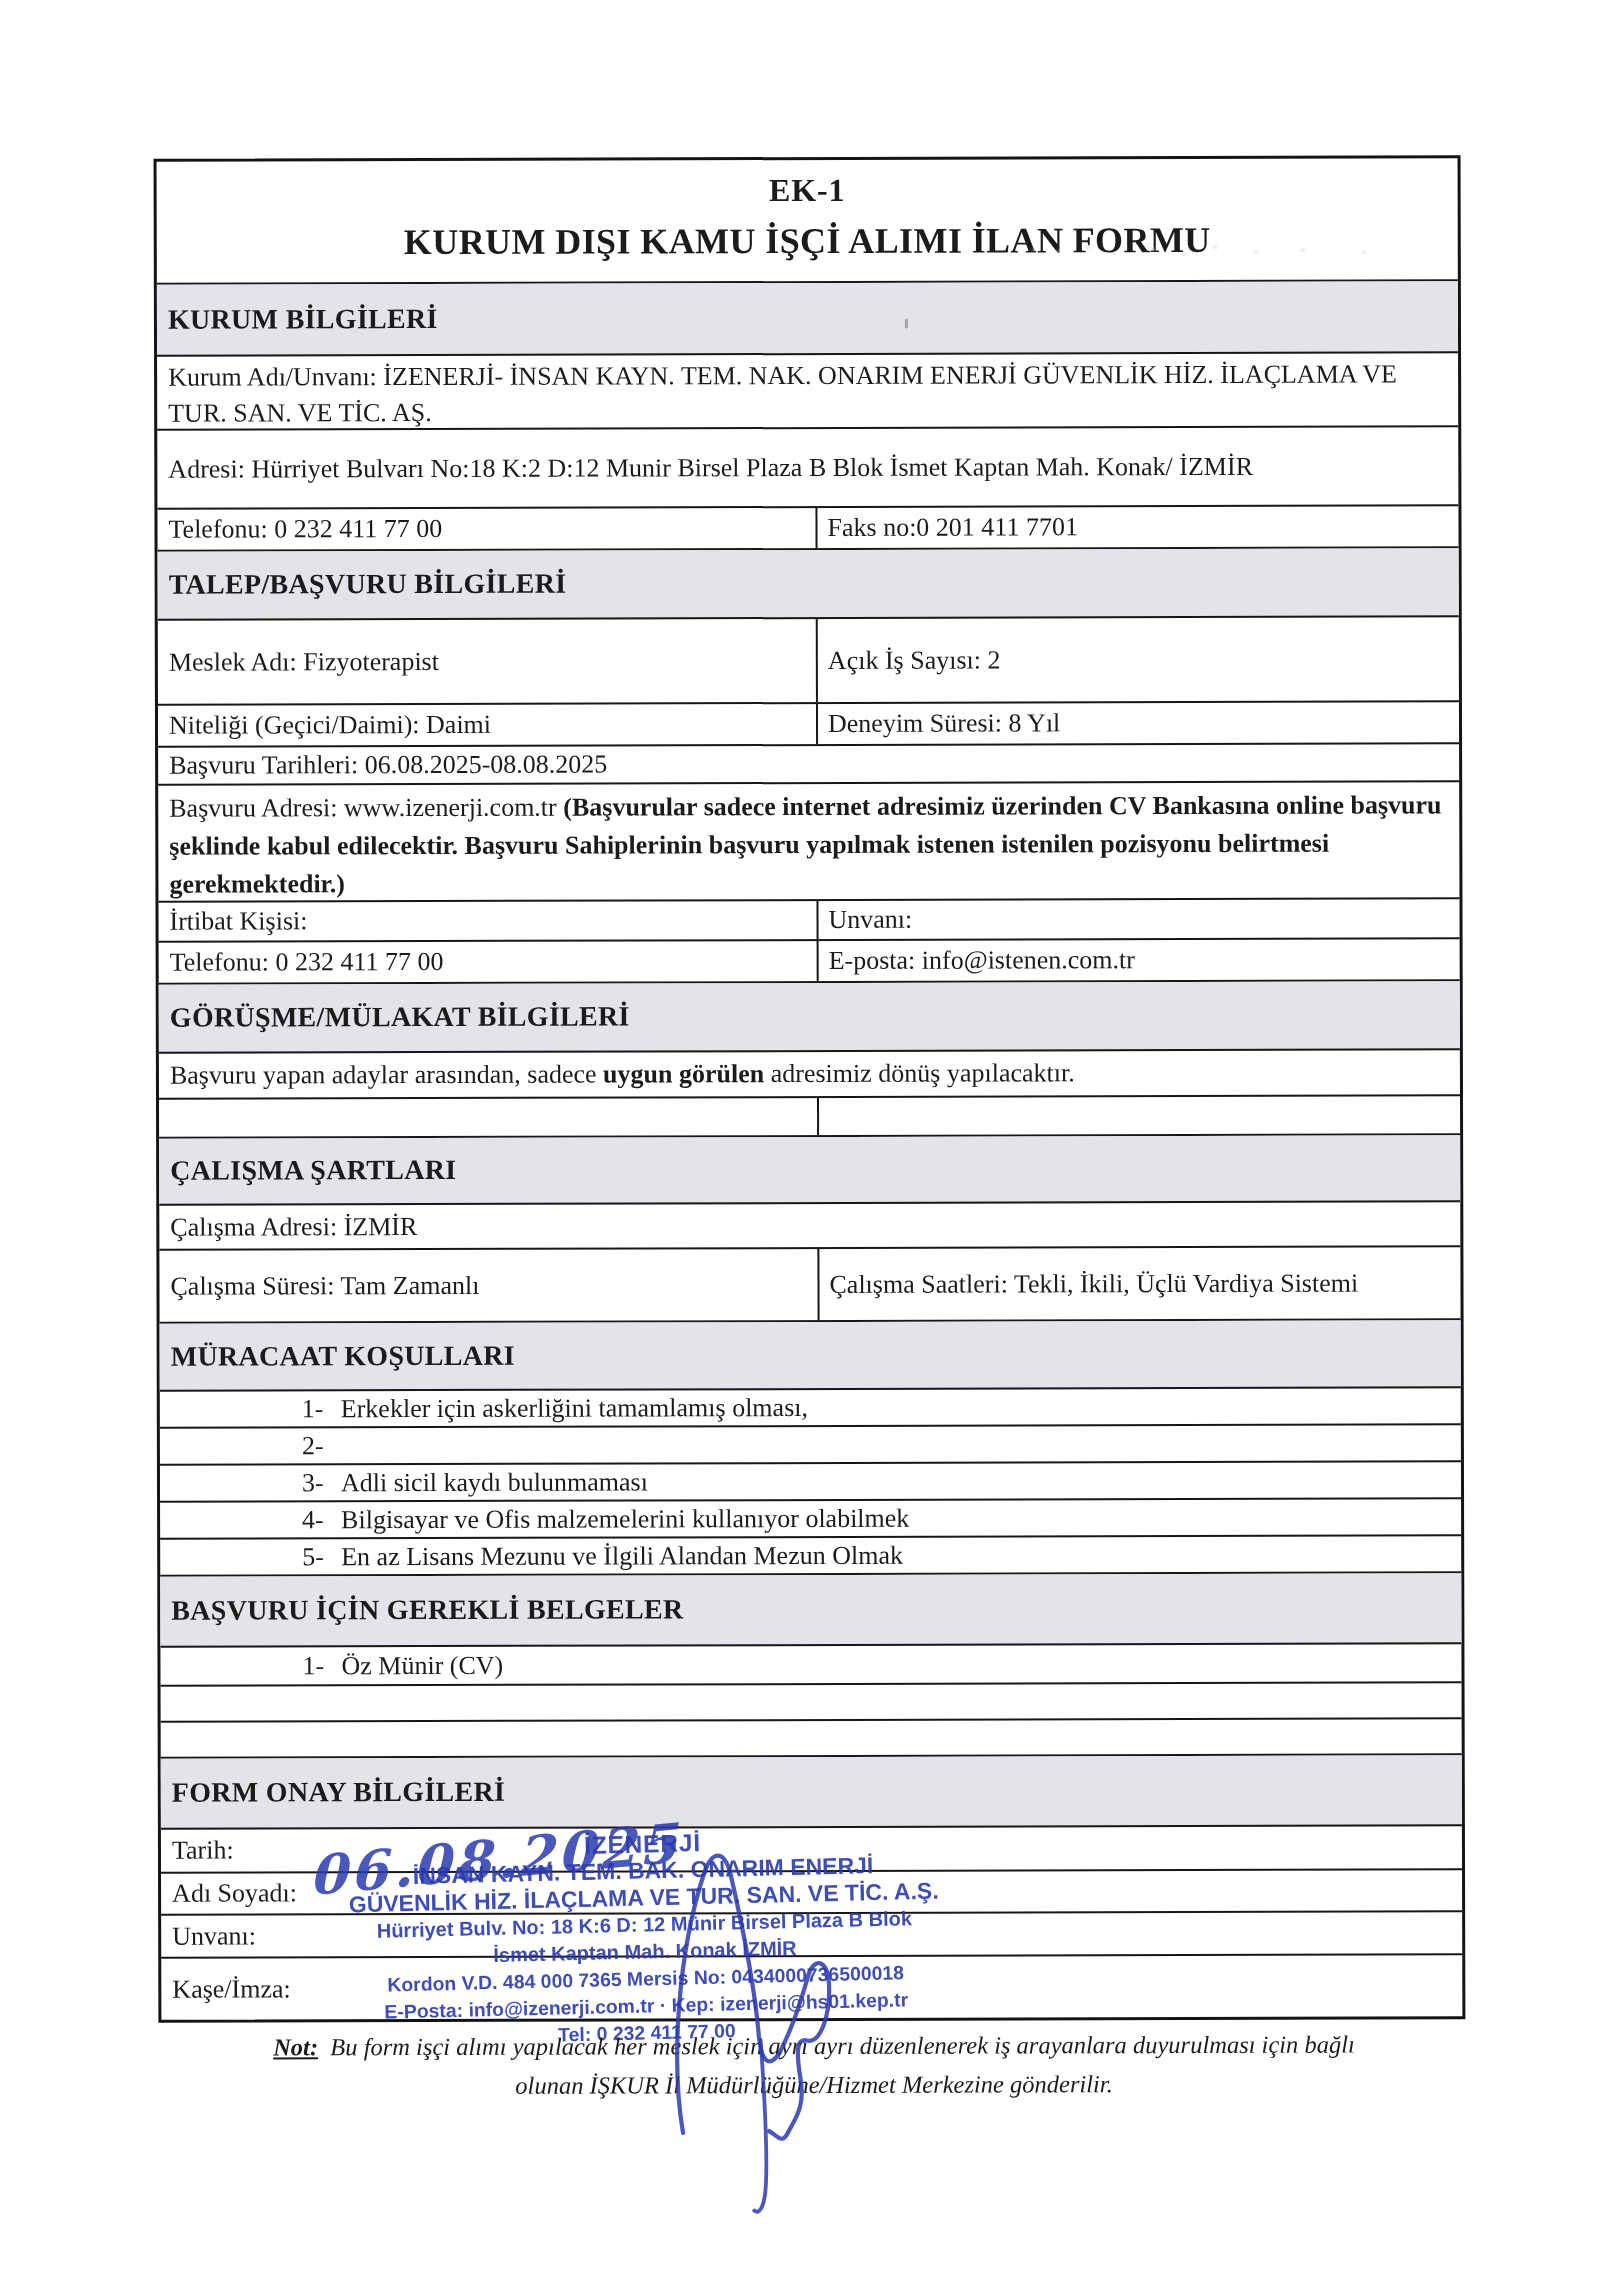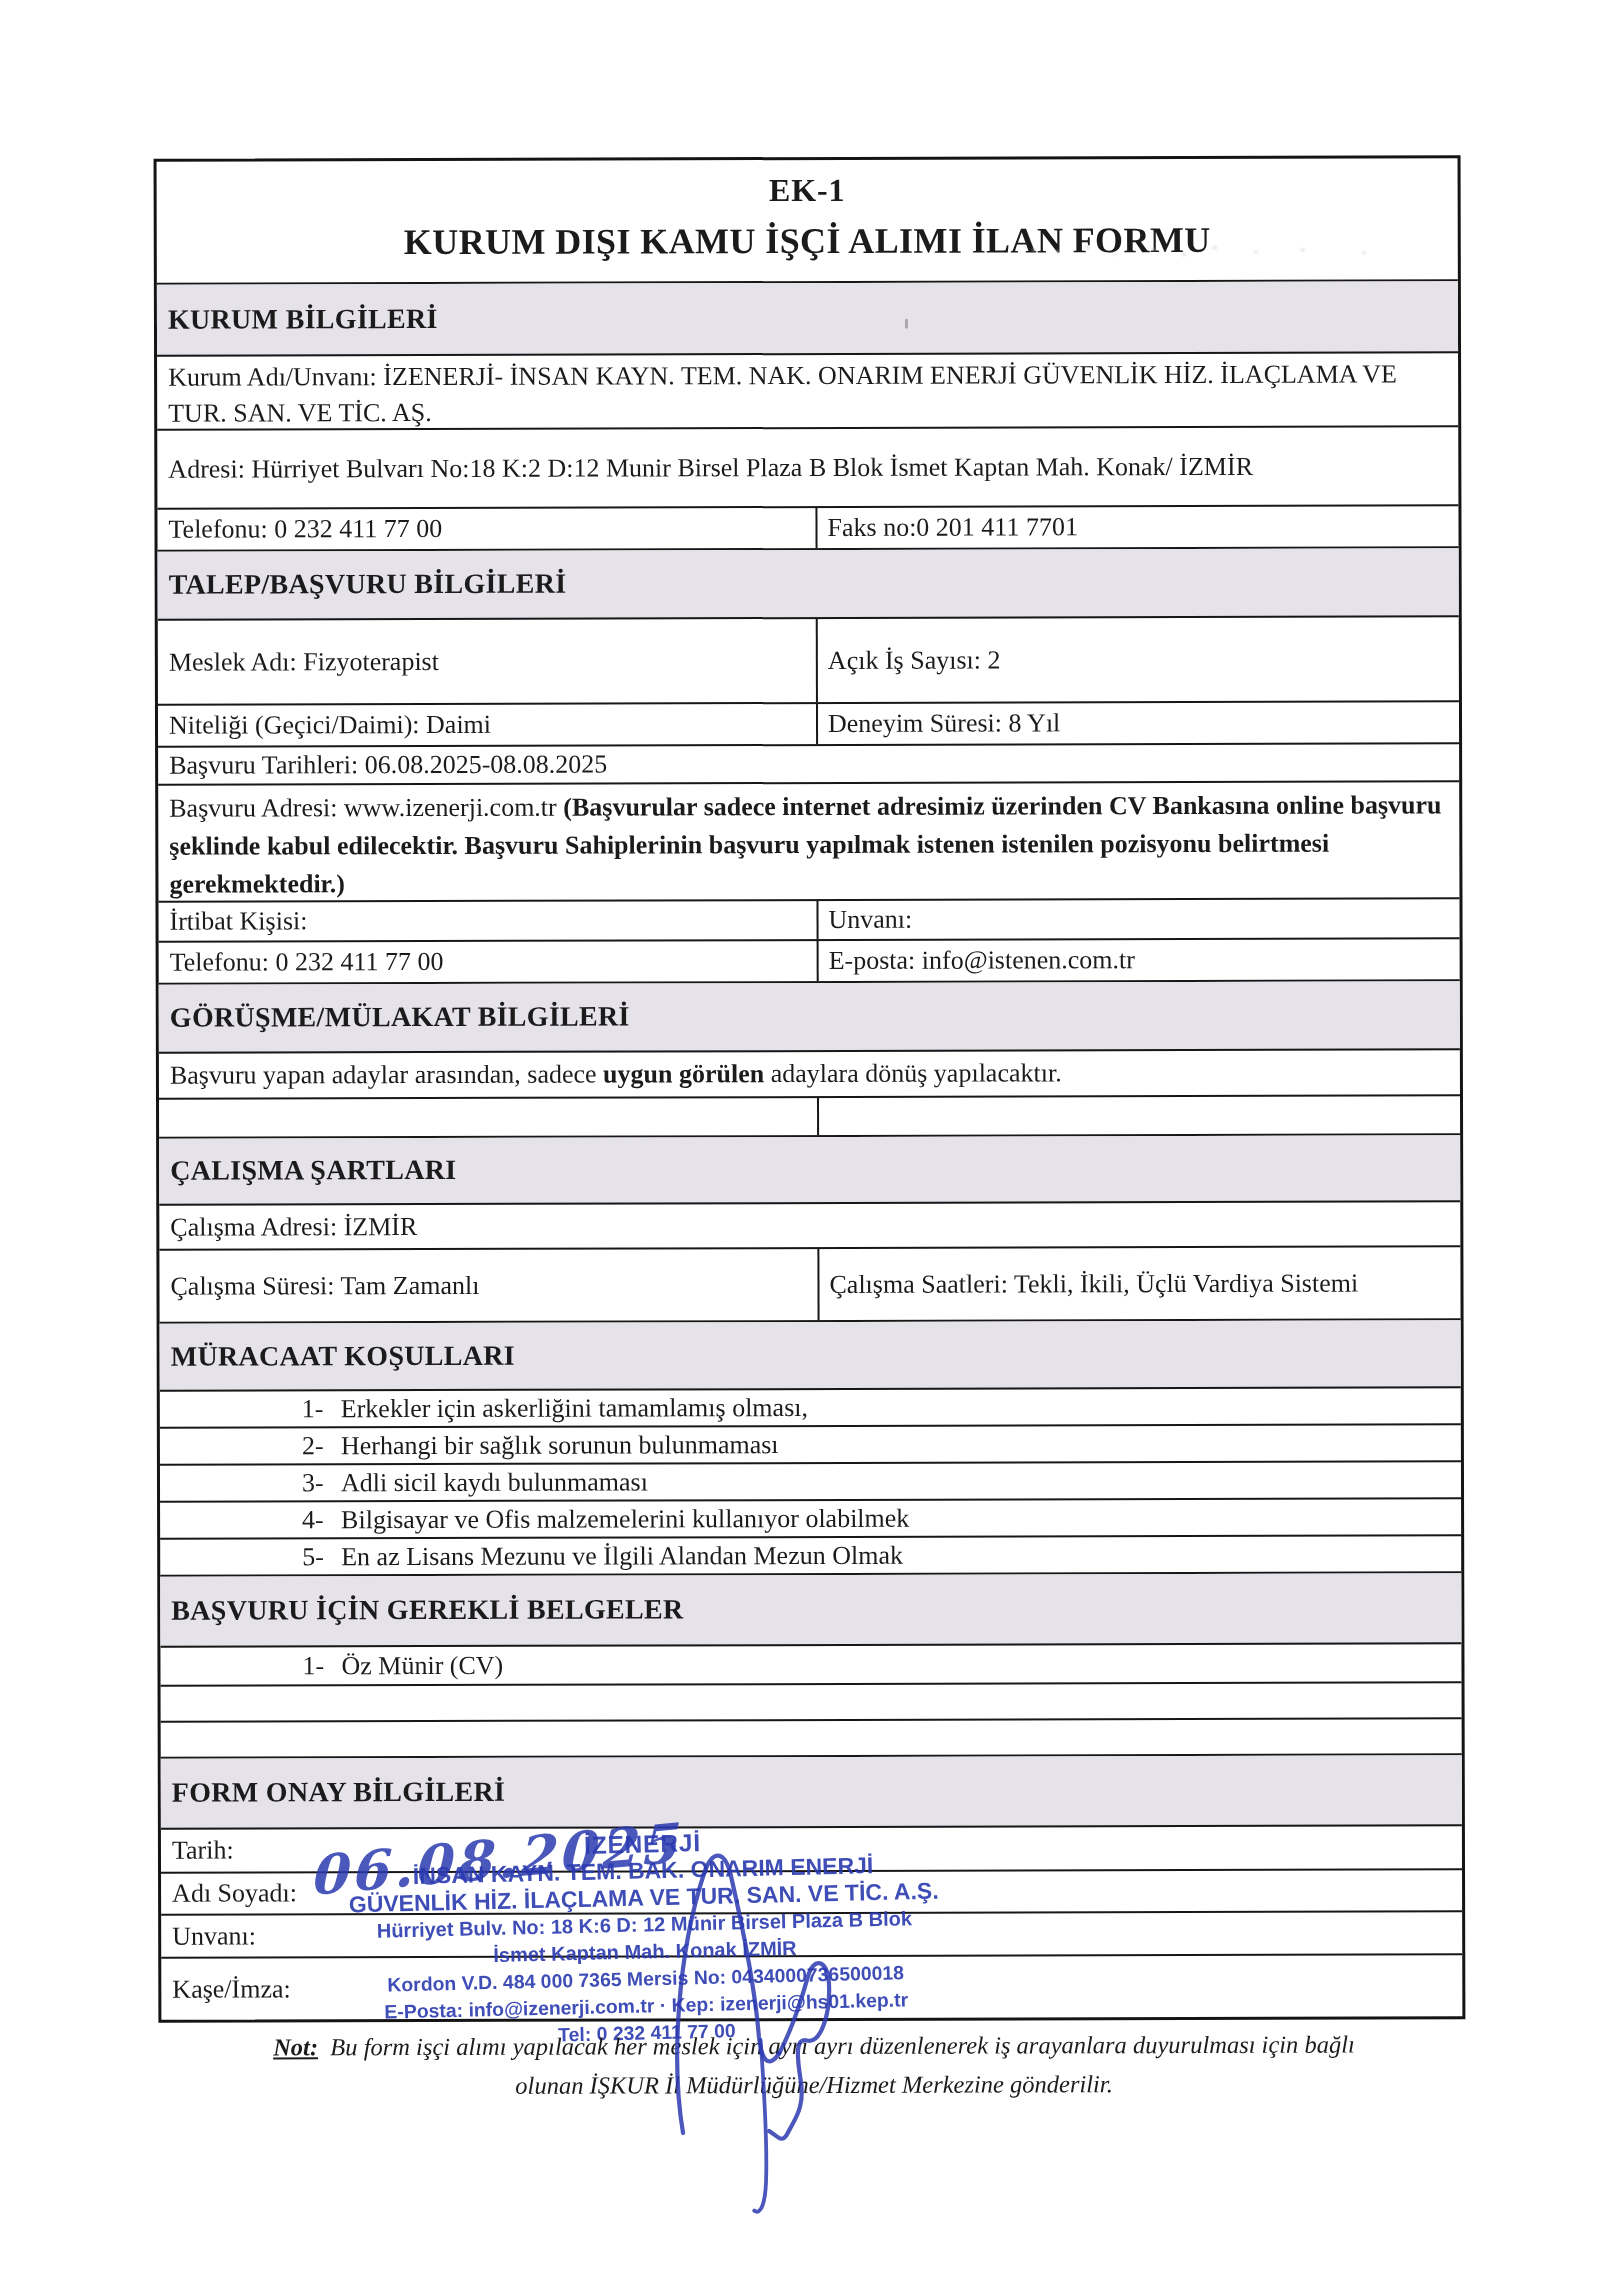--- a/index.html
+++ b/index.html
@@ -174,21 +174,21 @@
           <span>E-posta: info@istenen.com.tr</span>
         </div>
     </div>
 
     <div class="row band h82">
       <span>GÖRÜŞME/MÜLAKAT BİLGİLERİ</span>
     </div>
 
     <div class="row h54">
       <span>
-        <span>Başvuru yapan adaylar arasından, sadece </span><span class="b">uygun görülen</span><span> adaylara dönüş yapılacaktır.</span>
+        <span>Başvuru yapan adaylar arasından, sadece </span><span class="b">uygun görülen</span><span> adresimiz dönüş yapılacaktır.</span>
       </span>
     </div>
 
     <div class="row h46 cols nopad">
       <div class="c-l"></div>
       <div class="c-r"></div>
     </div>
 
     <div class="row band h79">
       <span>ÇALIŞMA ŞARTLARI</span>
@@ -210,21 +210,20 @@
     <div class="row band h80">
       <span>MÜRACAAT KOŞULLARI</span>
     </div>
 
     <div class="row h44 item-row">
       <span class="inum">1-</span>
       <span>Erkekler için askerliğini tamamlamış olması,</span>
     </div>
     <div class="row h44 item-row">
       <span class="inum">2-</span>
-      <span>Herhangi bir sağlık sorunun bulunmaması</span>
     </div>
     <div class="row h44 item-row">
       <span class="inum">3-</span>
       <span>Adli sicil kaydı bulunmaması</span>
     </div>
     <div class="row h44 item-row">
       <span class="inum">4-</span>
       <span>Bilgisayar ve Ofis malzemelerini kullanıyor olabilmek</span>
     </div>
     <div class="row h44 item-row">

